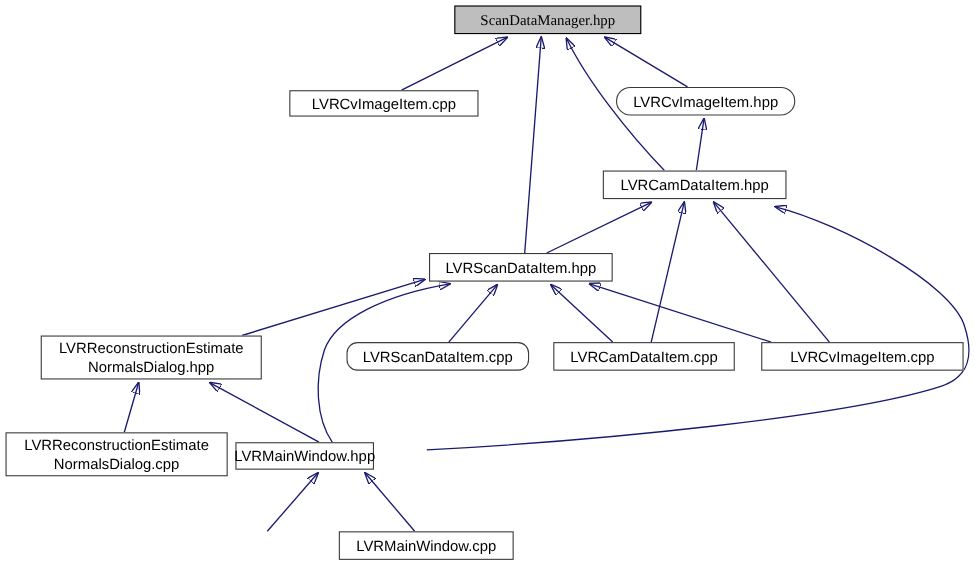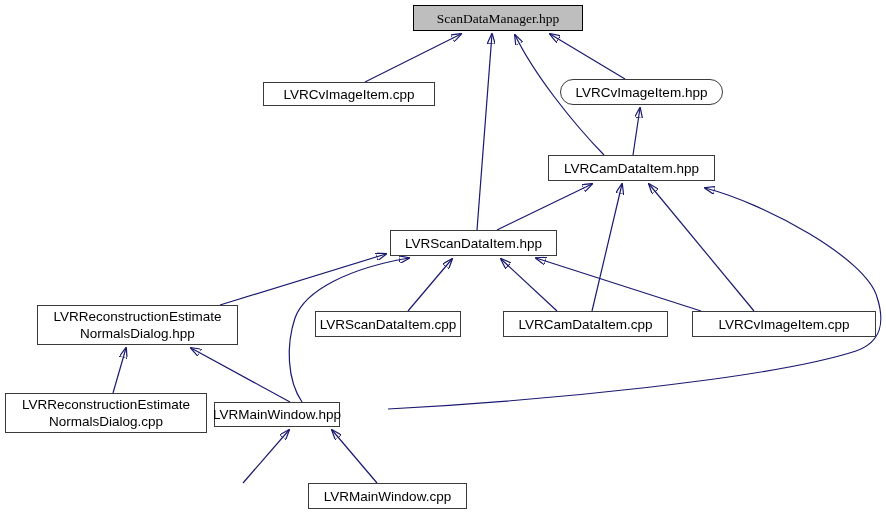--- a/index.html
+++ b/index.html
@@ -75,21 +75,21 @@
   <div class="node highlight" style="left:413px; top:5px; width:170px; height:26px;font-family:Liberation Serif, serif;">ScanDataManager.hpp</div>
 
   <div class="node" style="left:263px; top:82px; width:172px; height:24px;">LVRCvImageItem.cpp</div>
 
   <div class="node" style="left:560px; top:79px; width:163px; height:26px;border-radius:13px;">LVRCvImageItem.hpp</div>
 
   <div class="node" style="left:548px; top:155px; width:167px; height:26px;">LVRCamDataItem.hpp</div>
 
   <div class="node" style="left:390px; top:230px; width:167px; height:26px;">LVRScanDataItem.hpp</div>
 
-  <div class="node" style="left:315px; top:311px; width:146px; height:26px;">LVRScanDataItem.cpp</div>
+  <div class="node" style="left:315px; top:311px; width:166px; height:26px;border-radius:10px;">LVRScanDataItem.cpp</div>
 
   <div class="node" style="left:503px; top:311px; width:165px; height:26px;">LVRCamDataItem.cpp</div>
 
   <div class="node" style="left:692px; top:311px; width:184px; height:26px;">LVRCvImageItem.cpp</div>
 
   <div class="node" style="left:37px; top:305px; width:201px; height:40px;">LVRReconstructionEstimate
 NormalsDialog.hpp</div>
 
   <div class="node" style="left:5px; top:393px; width:202px; height:40px;">LVRReconstructionEstimate
 NormalsDialog.cpp</div>

